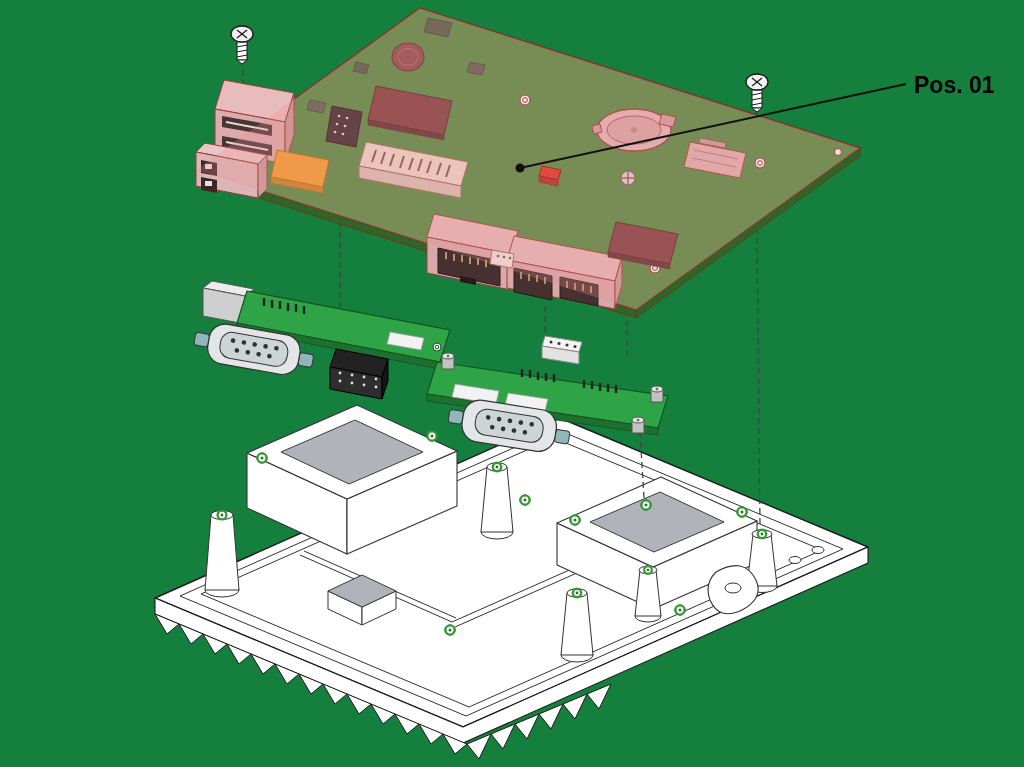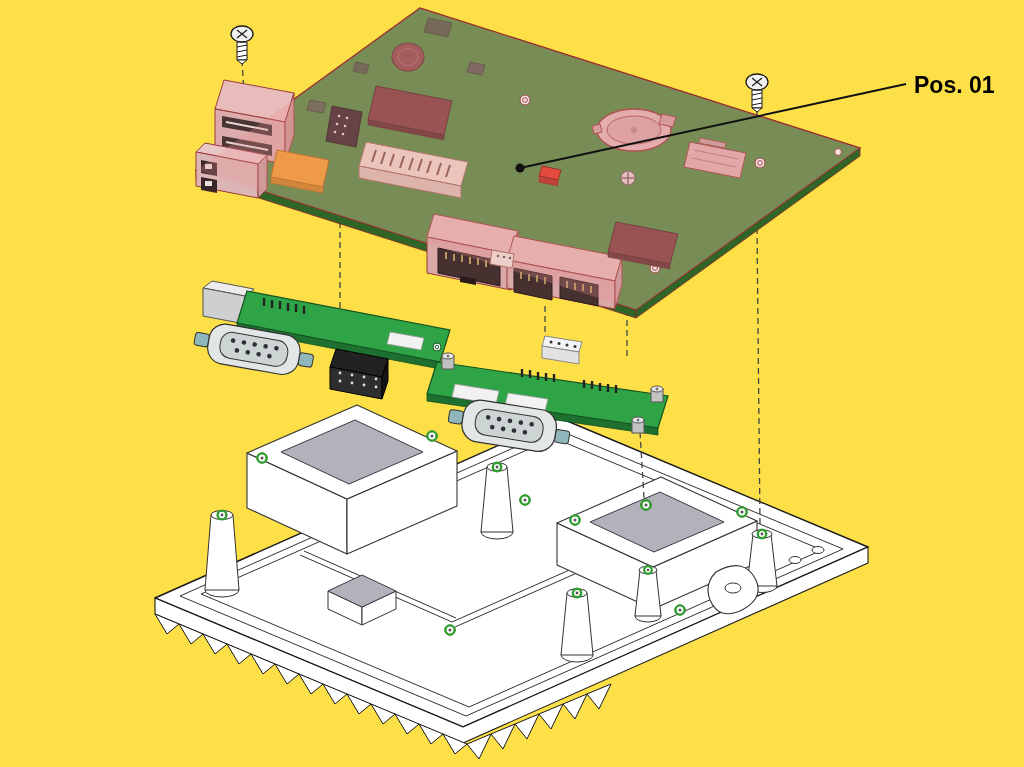--- a/index.html
+++ b/index.html
@@ -1,16 +1,16 @@
 <!DOCTYPE html>
 <html style="--pcb-green: #4d8c3f; --pcb-green-dark: #2f6628; --adapter-green: #2fa447; --adapter-green-dark: #1d7030; --component-maroon: #7a3c3c; --component-orange: #f09e2e; --pad-gray: #b2b2ba; --metal-teal: #8fb6ba; --led-red: #e0301e; --ring-green: #2f9e2f; --highlight-overlay: #e88f8f; --highlight-outline: #8b2222; --line-black: #1a1a1a; --background: #ffffff;"><head>
 <meta charset="utf-8">
 <style>
   html,body{margin:0;padding:0;background:#fff;}
-  .stage{position:relative;width:1024px;height:767px;background:#fde047;overflow:hidden;
+  .stage{position:relative;width:1024px;height:767px;background:#15803d;overflow:hidden;
          font-family:"Liberation Sans",sans-serif;}
   svg{position:absolute;left:0;top:0;}
   .pcb  {fill:var(--pcb-green,#4d8c3f);}
   .pcbd {fill:var(--pcb-green-dark,#2f6628);}
   .apcb {fill:var(--adapter-green,#2fa447);}
   .apcbd{fill:var(--adapter-green-dark,#1d7030);}
   .maroon{fill:var(--component-maroon,#7a3c3c);}
   .orange{fill:var(--component-orange,#f09e2e);}
   .pad  {fill:var(--pad-gray,#b2b2ba);}
   .led  {fill:var(--led-red,#e0301e);}

